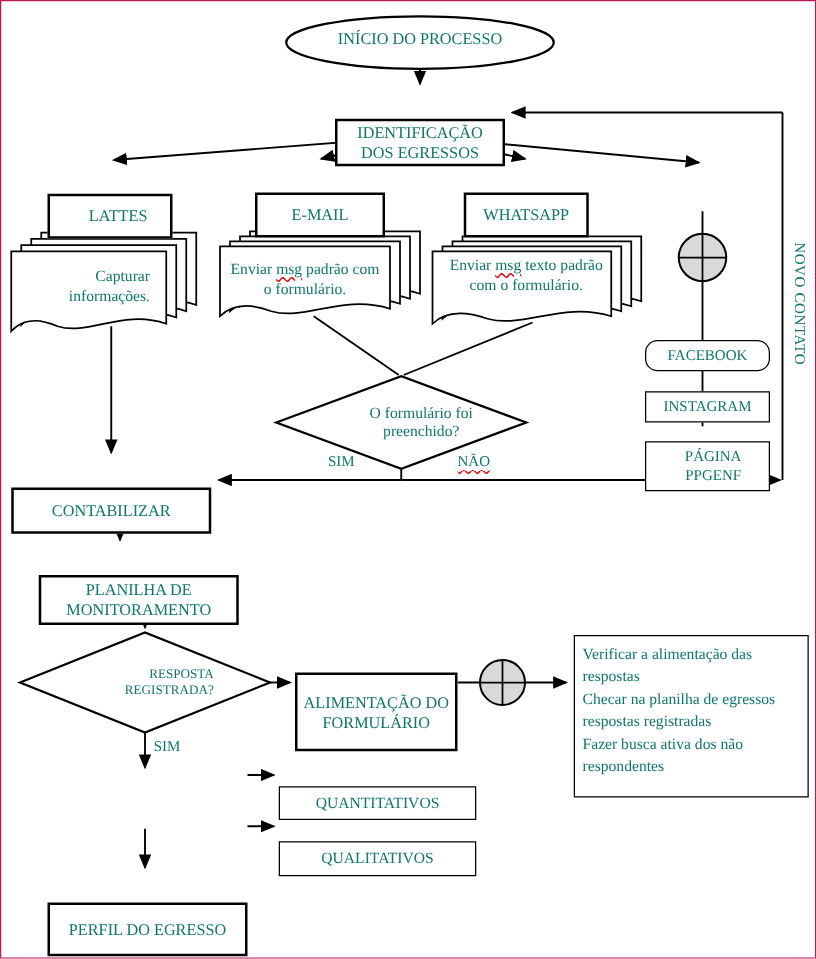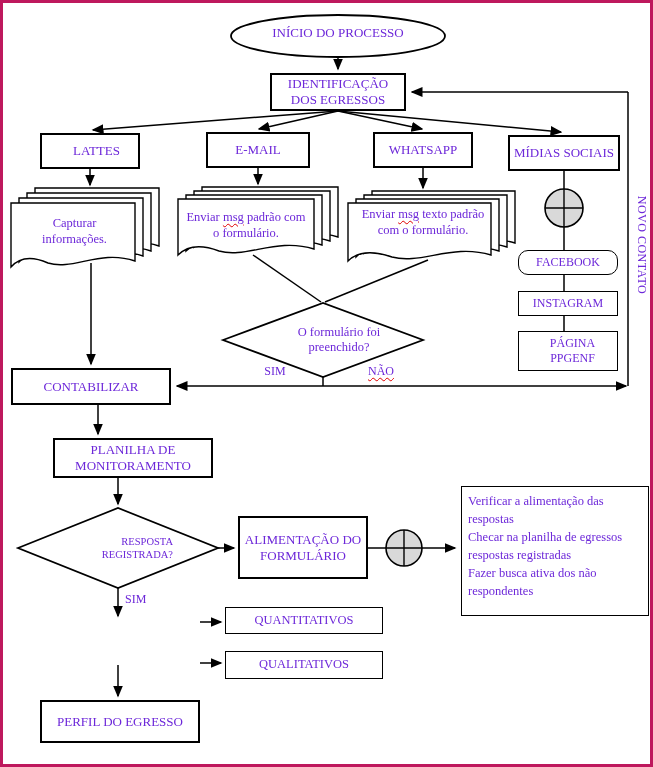--- a/index.html
+++ b/index.html
@@ -1,32 +1,32 @@
 <!DOCTYPE html>
 <html><head>
 <meta charset="utf-8">
 <style>
   html,body{margin:0;padding:0;background:#fff;}
   .canvas{
     position:relative;
     width:653px;height:767px;
     background:#ffffff;
-    border:3px solid #be185d;
+    border:1px solid #be185d;
     box-sizing:border-box;
     font-family:"Liberation Serif", serif;
-    color:#6d28d9;
+    color:#0f766e;
     overflow:hidden;
   }
   svg.layer{position:absolute;left:0;top:0;z-index:1;}
   .box{
     position:absolute;z-index:2;
     background:#fff;border:2px solid #000;
     display:flex;align-items:center;justify-content:center;
     text-align:center;font-size:13px;line-height:1.22;
-    box-sizing:border-box;padding:1px 3px;
+    box-sizing:border-box;padding:1px 3px;margin-top:24px;
   }
   .thin{border-width:1.5px;font-size:12px;}
   .lbl{position:absolute;z-index:3;font-size:12px;}
   .misspelled{
     text-decoration:underline;
     text-decoration-style:wavy;
     text-decoration-color:#e00000;
     text-decoration-thickness:1px;
     text-underline-offset:2px;
   }
@@ -34,34 +34,34 @@
   #t-start{left:230px;top:22px;width:210px;text-align:center;font-size:13px;}
   #n-identificacao{left:267px;top:70px;width:136px;height:38px;}
   #n-lattes{left:37px;top:130px;width:100px;height:36px;padding-left:16px;}
   #n-email{left:203px;top:129px;width:104px;height:36px;}
   #n-whatsapp{left:370px;top:129px;width:100px;height:36px;}
   #n-midias{left:505px;top:132px;width:112px;height:36px;}
   #n-facebook{left:515px;top:247px;width:100px;height:25px;border-radius:10px;}
   #n-instagram{left:515px;top:288px;width:100px;height:25px;}
   #n-pagina{left:515px;top:328px;width:100px;height:40px;padding-left:12px;}
   #n-monitoramento{left:8px;top:365px;width:160px;height:37px;}
-  #n-planilha{left:50px;top:435px;width:160px;height:40px;}
+  #n-planilha{left:30px;top:435px;width:160px;height:40px;}
   #n-alimentacao{left:235px;top:513px;width:130px;height:63px;}
   #n-contabilizar{left:37px;top:617px;width:160px;height:45px;}
   #n-quantitativos{left:222px;top:604px;width:158px;height:27px;border-width:1.5px;font-size:12.5px;}
   #n-qualitativos{left:222px;top:648px;width:158px;height:28px;border-width:1.5px;font-size:12.5px;}
   #n-perfil{left:37px;top:697px;width:160px;height:43px;}
   #n-note{
     left:458px;top:483px;width:188px;height:130px;
     border:1px solid #000;font-size:12.5px;line-height:18px;
     display:block;text-align:left;padding:5px 6px;
   }
   #n-note div{margin:0;}
   
-  #t-doc-lattes{left:24px;top:212px;width:95px;text-align:center;font-size:12.5px;line-height:16px;}
+  #t-doc-lattes{left:24px;top:212px;width:95px;text-align:right;font-size:12.5px;line-height:16px;}
   #t-doc-email{left:180px;top:206px;width:126px;text-align:center;font-size:12.5px;line-height:16px;}
   #t-doc-whatsapp{left:352px;top:203px;width:136px;text-align:center;font-size:12.5px;line-height:16px;}
   
   #t-dec1{left:271px;top:322px;width:130px;text-align:center;font-size:12.5px;line-height:15px;}
   #t-dec2{left:60px;top:532px;width:110px;text-align:right;font-size:10.5px;line-height:13px;}
   
   #t-sim1{left:252px;top:361px;width:40px;text-align:center;}
   #t-nao1{left:358px;top:361px;width:40px;text-align:center;}
   #t-sim2{left:122px;top:589px;width:40px;text-align:left;}
   #t-novo{
@@ -167,23 +167,20 @@
   </div>
   <div class="box" id="n-lattes">
     <span>LATTES</span>
   </div>
   <div class="box" id="n-email">
     <span>E-MAIL</span>
   </div>
   <div class="box" id="n-whatsapp">
     <span>WHATSAPP</span>
   </div>
-  <div class="box" id="n-midias">
-    <span>MÍDIAS SOCIAIS</span>
-  </div>
   <div class="box thin" id="n-facebook">
     <span>FACEBOOK</span>
   </div>
   <div class="box thin" id="n-instagram">
     <span>INSTAGRAM</span>
   </div>
   <div class="box thin" id="n-pagina">
     <span>PÁGINA PPGENF</span>
   </div>
   <div class="box" id="n-monitoramento">

